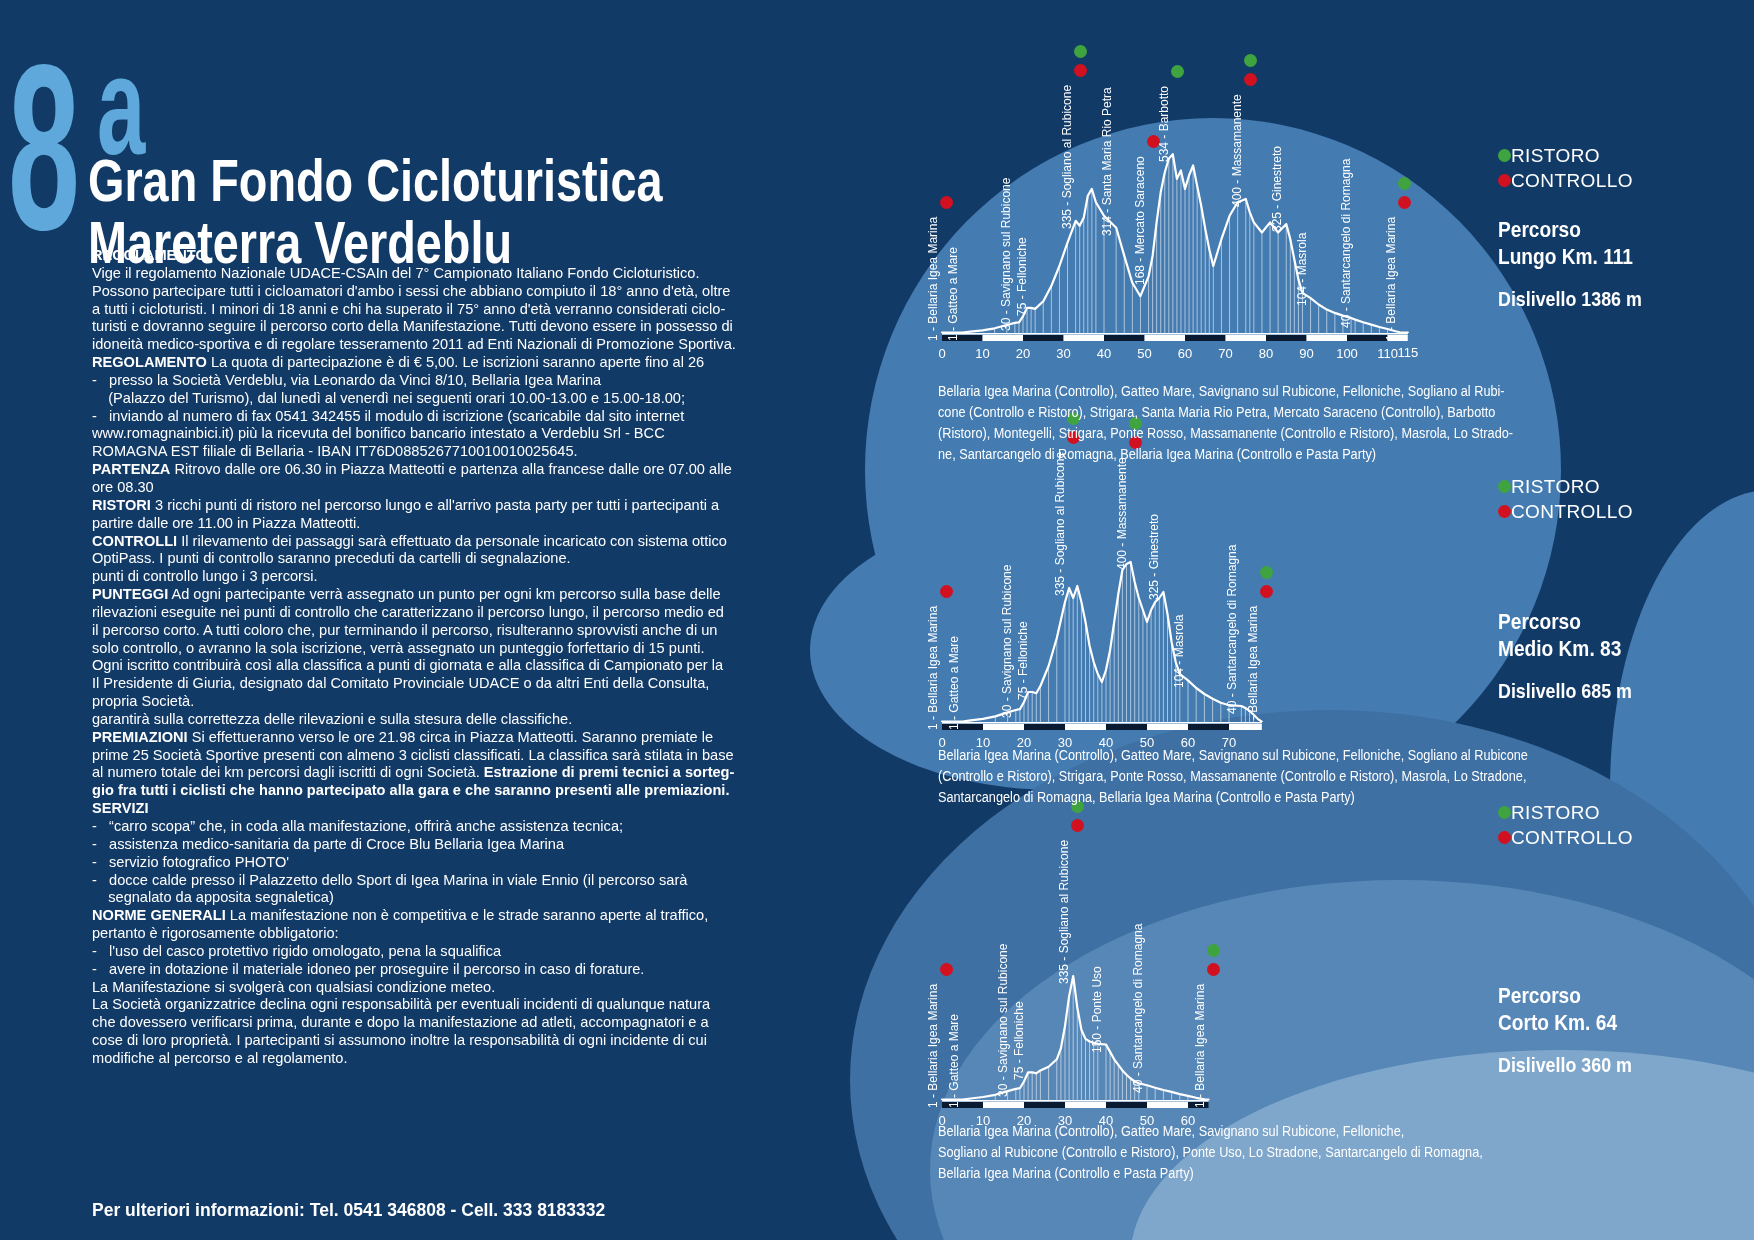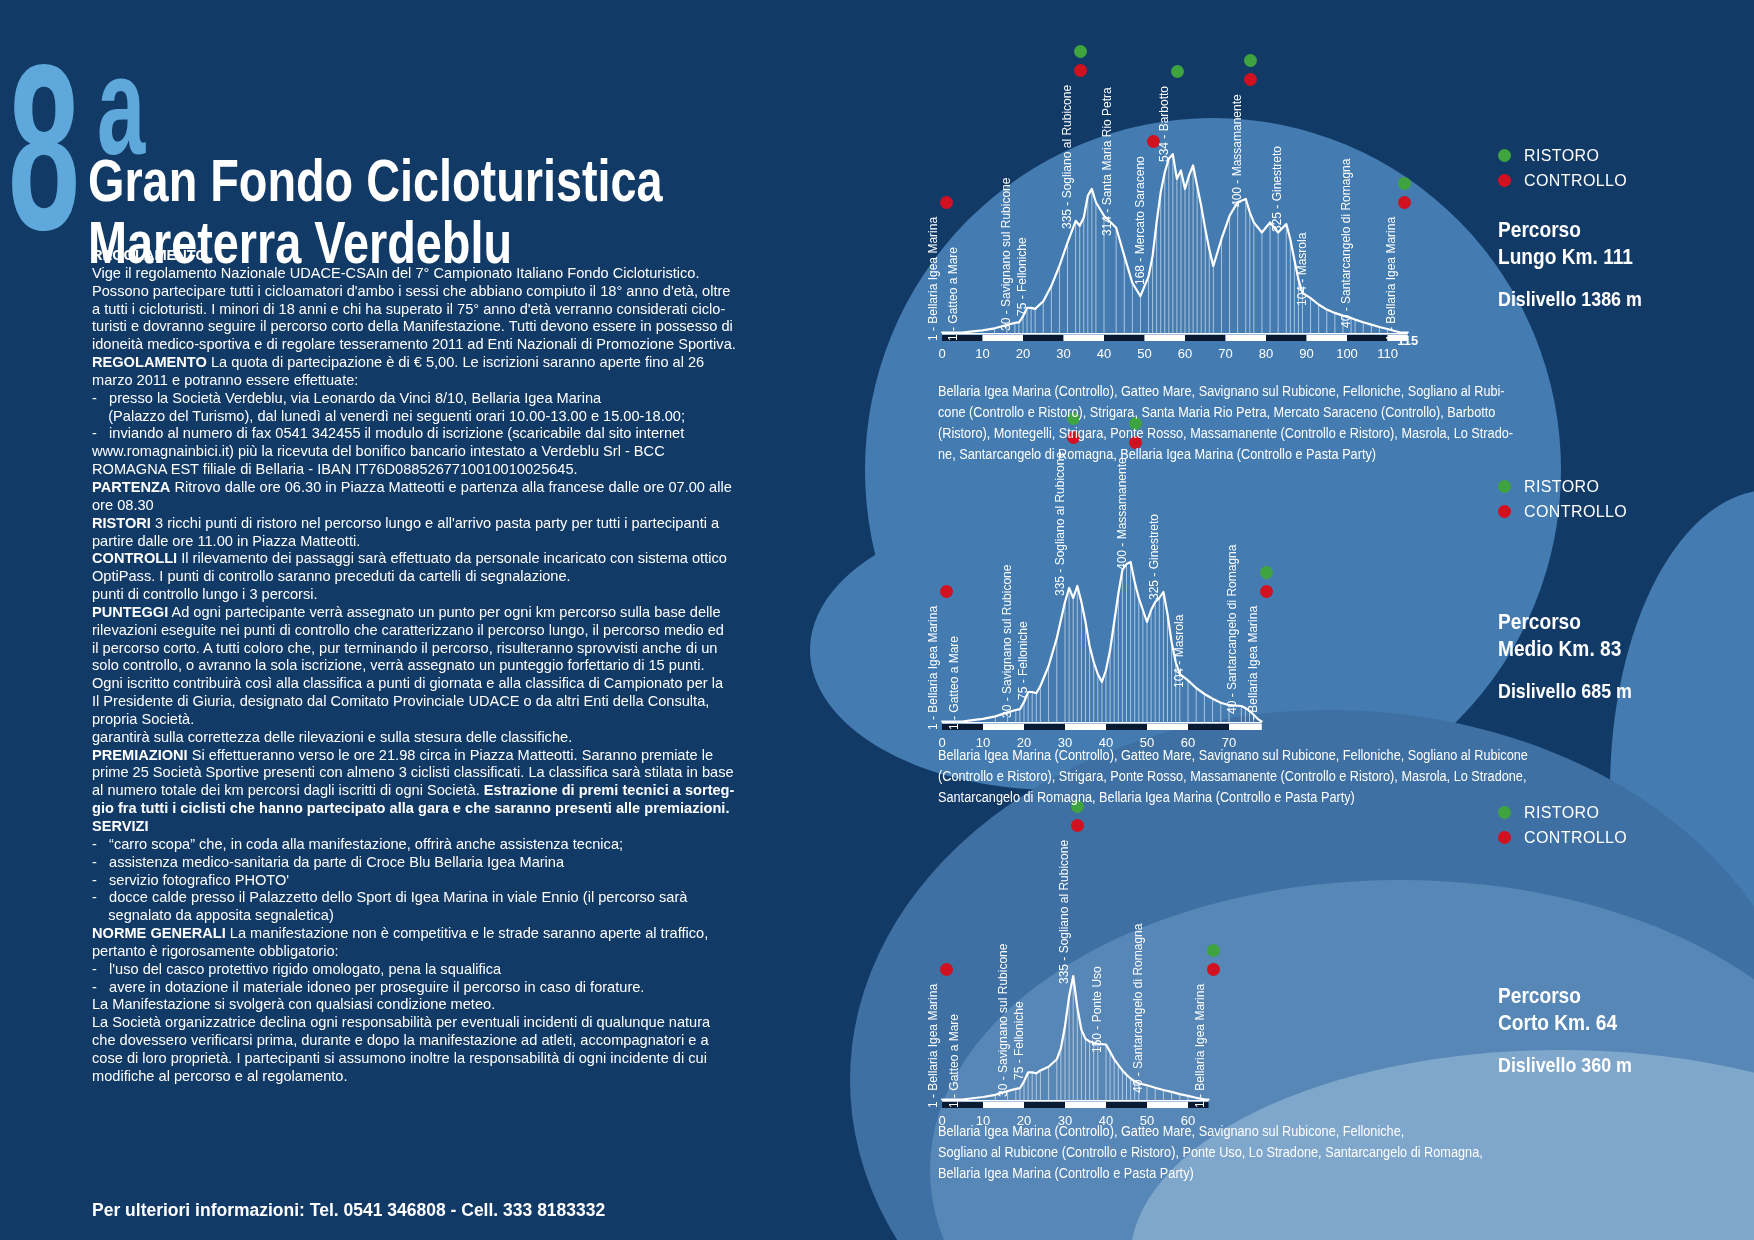--- a/index.html
+++ b/index.html
@@ -30,21 +30,21 @@
   .dot{width:13px;height:13px;border-radius:50%;display:inline-block;}
   .dot.ristoro{background:var(--green);} .dot.controllo{background:var(--red);}
   .chart .dot{position:absolute;}
   .tick{position:absolute;transform:translateX(-50%);font-size:13px;color:#fff;}
 
   .desc{position:absolute;left:938px;width:760px;margin:0;font-size:15.5px;line-height:21px;
         white-space:pre-line;transform:scaleX(.82);transform-origin:left top;}
   .d0{top:380px;} .d1{top:744px;} .d2{top:1120px;}
 
   .legend{position:absolute;left:1498px;}
-  .legend-row{display:flex;align-items:center;gap:13px;height:25px;font-size:16px;letter-spacing:.4px;}
+  .legend-row{display:flex;align-items:center;gap:0;height:25px;font-size:19px;letter-spacing:.4px;}
   .legend-row .dot{flex:none;}
   .l0{top:143px;} .l1{top:474px;} .l2{top:800px;}
 
   .stats{position:absolute;left:1498px;font-weight:bold;transform:scaleX(.85);transform-origin:left top;white-space:nowrap;}
   .route{font-size:22.5px;line-height:27px;}
   .disl{font-size:21px;margin-top:17px;}
   .s0{top:216px;} .s1{top:608px;} .s2{top:982px;}
 </style>
 </head>
 <body>
@@ -68,21 +68,20 @@
   </h1>
 
   <div class="regulation" id="regulation">
       <div class="rline"><span class="b">REGOLAMENTO</span></div>
       <div class="rline"><span>Vige il regolamento Nazionale UDACE-CSAIn del 7° Campionato Italiano Fondo Cicloturistico.</span></div>
       <div class="rline"><span>Possono partecipare tutti i cicloamatori d'ambo i sessi che abbiano compiuto il 18° anno d'età, oltre</span></div>
       <div class="rline"><span>a tutti i cicloturisti. I minori di 18 anni e chi ha superato il 75° anno d'età verranno considerati ciclo-</span></div>
       <div class="rline"><span>turisti e dovranno seguire il percorso corto della Manifestazione. Tutti devono essere in possesso di</span></div>
       <div class="rline"><span>idoneità medico-sportiva e di regolare tesseramento 2011 ad Enti Nazionali di Promozione Sportiva.</span></div>
       <div class="rline"><span class="b">REGOLAMENTO</span><span> La quota di partecipazione è di € 5,00. Le iscrizioni saranno aperte fino al 26</span></div>
-      <div class="rline"><span>marzo 2011 e potranno essere effettuate:</span></div>
       <div class="rline"><span>-   presso la Società Verdeblu, via Leonardo da Vinci 8/10, Bellaria Igea Marina</span></div>
       <div class="rline"><span>    (Palazzo del Turismo), dal lunedì al venerdì nei seguenti orari 10.00-13.00 e 15.00-18.00;</span></div>
       <div class="rline"><span>-   inviando al numero di fax 0541 342455 il modulo di iscrizione (scaricabile dal sito internet</span></div>
       <div class="rline"><span>www.romagnainbici.it) più la ricevuta del bonifico bancario intestato a Verdeblu Srl - BCC</span></div>
       <div class="rline"><span>ROMAGNA EST filiale di Bellaria - IBAN IT76D0885267710010010025645.</span></div>
       <div class="rline"><span class="b">PARTENZA</span><span> Ritrovo dalle ore 06.30 in Piazza Matteotti e partenza alla francese dalle ore 07.00 alle</span></div>
       <div class="rline"><span>ore 08.30</span></div>
       <div class="rline"><span class="b">RISTORI</span><span> 3 ricchi punti di ristoro nel percorso lungo e all'arrivo pasta party per tutti i partecipanti a</span></div>
       <div class="rline"><span>partire dalle ore 11.00 in Piazza Matteotti.</span></div>
       <div class="rline"><span class="b">CONTROLLI</span><span> Il rilevamento dei passaggi sarà effettuato da personale incaricato con sistema ottico</span></div>
@@ -209,21 +208,21 @@
       <span class="tick" style="left: 81px; top: 253px;">20</span>
       <span class="tick" style="left: 121.5px; top: 253px;">30</span>
       <span class="tick" style="left: 162px; top: 253px;">40</span>
       <span class="tick" style="left: 202.5px; top: 253px;">50</span>
       <span class="tick" style="left: 243px; top: 253px;">60</span>
       <span class="tick" style="left: 283.5px; top: 253px;">70</span>
       <span class="tick" style="left: 324px; top: 253px;">80</span>
       <span class="tick" style="left: 364.5px; top: 253px;">90</span>
       <span class="tick" style="left: 405px; top: 253px;">100</span>
       <span class="tick" style="left: 445.5px; top: 253px;">110</span>
-      <span class="tick" style="left: 465.75px; top: 240px; font-weight: bold;">115</span>
+      <span class="tick" style="left: 465.75px; top: 252px;">115</span>
       <div class="wp" style="left: -2px; bottom: 26.335px;">1 - Bellaria Igea Marina</div>
       <span class="dot controllo" style="left: -2px; bottom: 158.335px;"></span>
       <div class="wp" style="left: 18.25px; bottom: 26.335px;">1 - Gatteo a Mare</div>
       <div class="wp" style="left: 70.9px; bottom: 36.05px;">30 - Savignano sul Rubicone</div>
       <div class="wp" style="left: 87.1px; bottom: 51.125px;">75 - Felloniche</div>
       <div class="wp" style="left: 131.65px; bottom: 138.225px;">335 - Sogliano al Rubicone</div>
       <span class="dot ristoro" style="left: 131.65px; bottom: 309.225px;"></span>
       <span class="dot controllo" style="left: 131.65px; bottom: 290.225px;"></span>
       <div class="wp" style="left: 172.15px; bottom: 131.19px;">314 - Santa Maria Rio Petra</div>
       <div class="wp" style="left: 204.55px; bottom: 82.28px;">168 - Mercato Saraceno</div>

